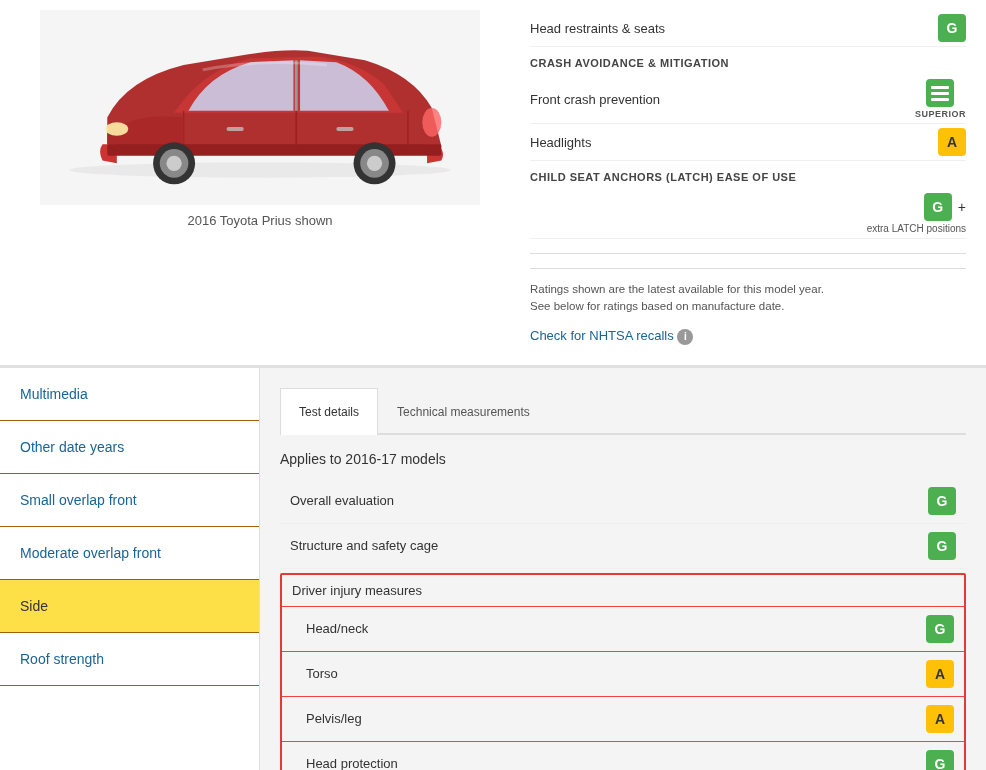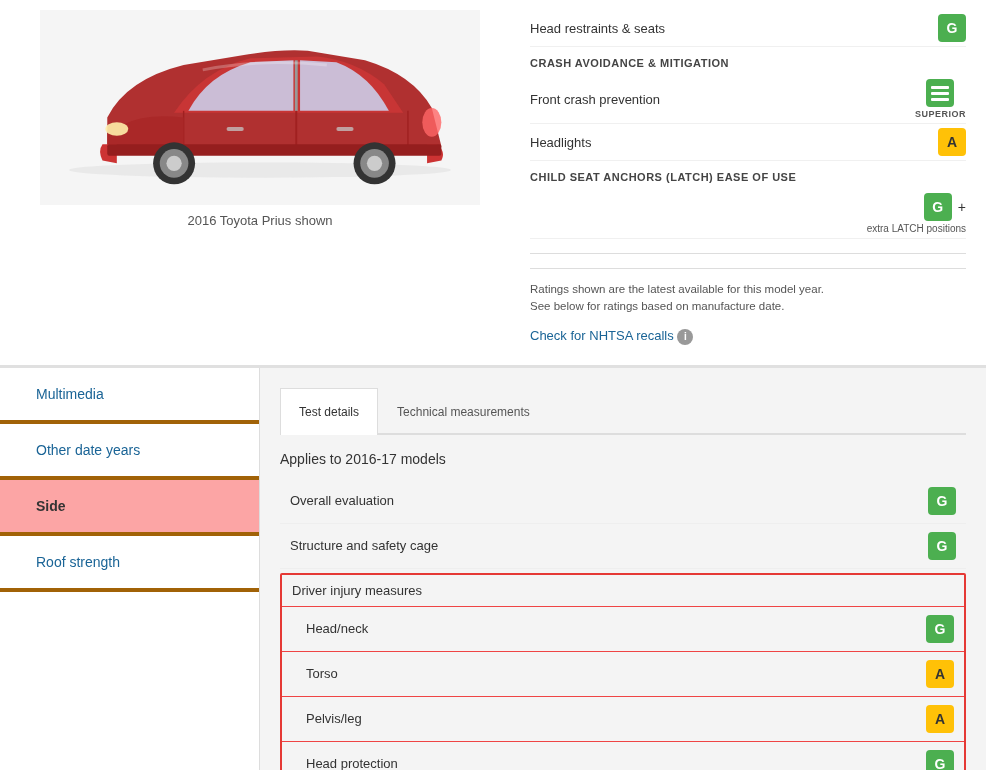--- a/index.html
+++ b/index.html
@@ -190,30 +190,30 @@
     }
 
     
     .sidebar {
       width: 260px;
       background: #fff;
       border-right: 1px solid #ddd;
       padding: 0;
     }
     .sidebar-item {
-      padding: 18px 36px;
-      border-bottom: 4px solid #a16207;
+      padding: 18px 20px;
+      border-bottom: 1px solid #a16207;
       cursor: pointer;
       font-size: 14px;
       color: #1a6496;
     }
     .sidebar-item.active {
-      background: #fca5a5;
-      color: #333;
-      font-weight: bold;
+      background: #fde047;
+      color: #333;
+      font-weight: normal;
     }
 
     
     .main-content {
       flex: 1;
       padding: 20px 20px 0 20px;
     }
     .tabs {
       display: flex;
       border-bottom: 2px solid #ddd;
@@ -382,20 +382,22 @@
       <span class="info-icon">i</span>
     </div>
   </div>
 </div>
 
 <div class="bottom-section">
 
   <div class="sidebar">
     <div class="sidebar-item">Multimedia</div>
     <div class="sidebar-item">Other date years</div>
+    <div class="sidebar-item">Small overlap front</div>
+    <div class="sidebar-item">Moderate overlap front</div>
     <div class="sidebar-item active">Side</div>
     <div class="sidebar-item">Roof strength</div>
   </div>
 
   <div class="main-content">
 
     <div class="tabs">
       <div class="tab active">Test details</div>
       <div class="tab">Technical measurements</div>
     </div>

